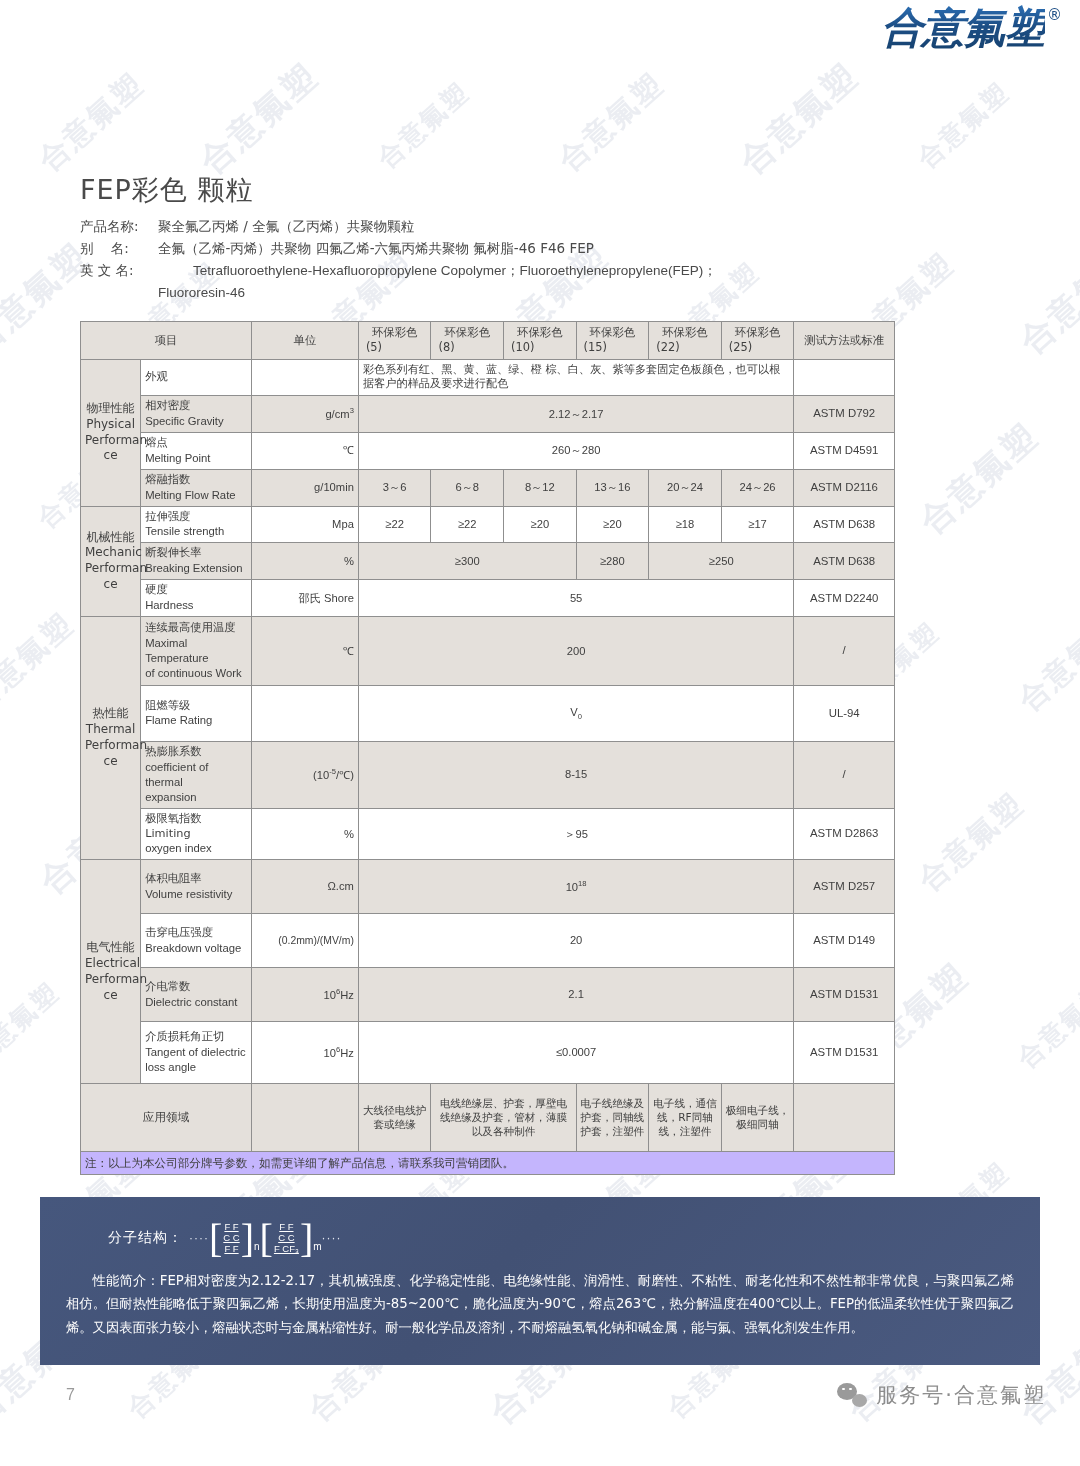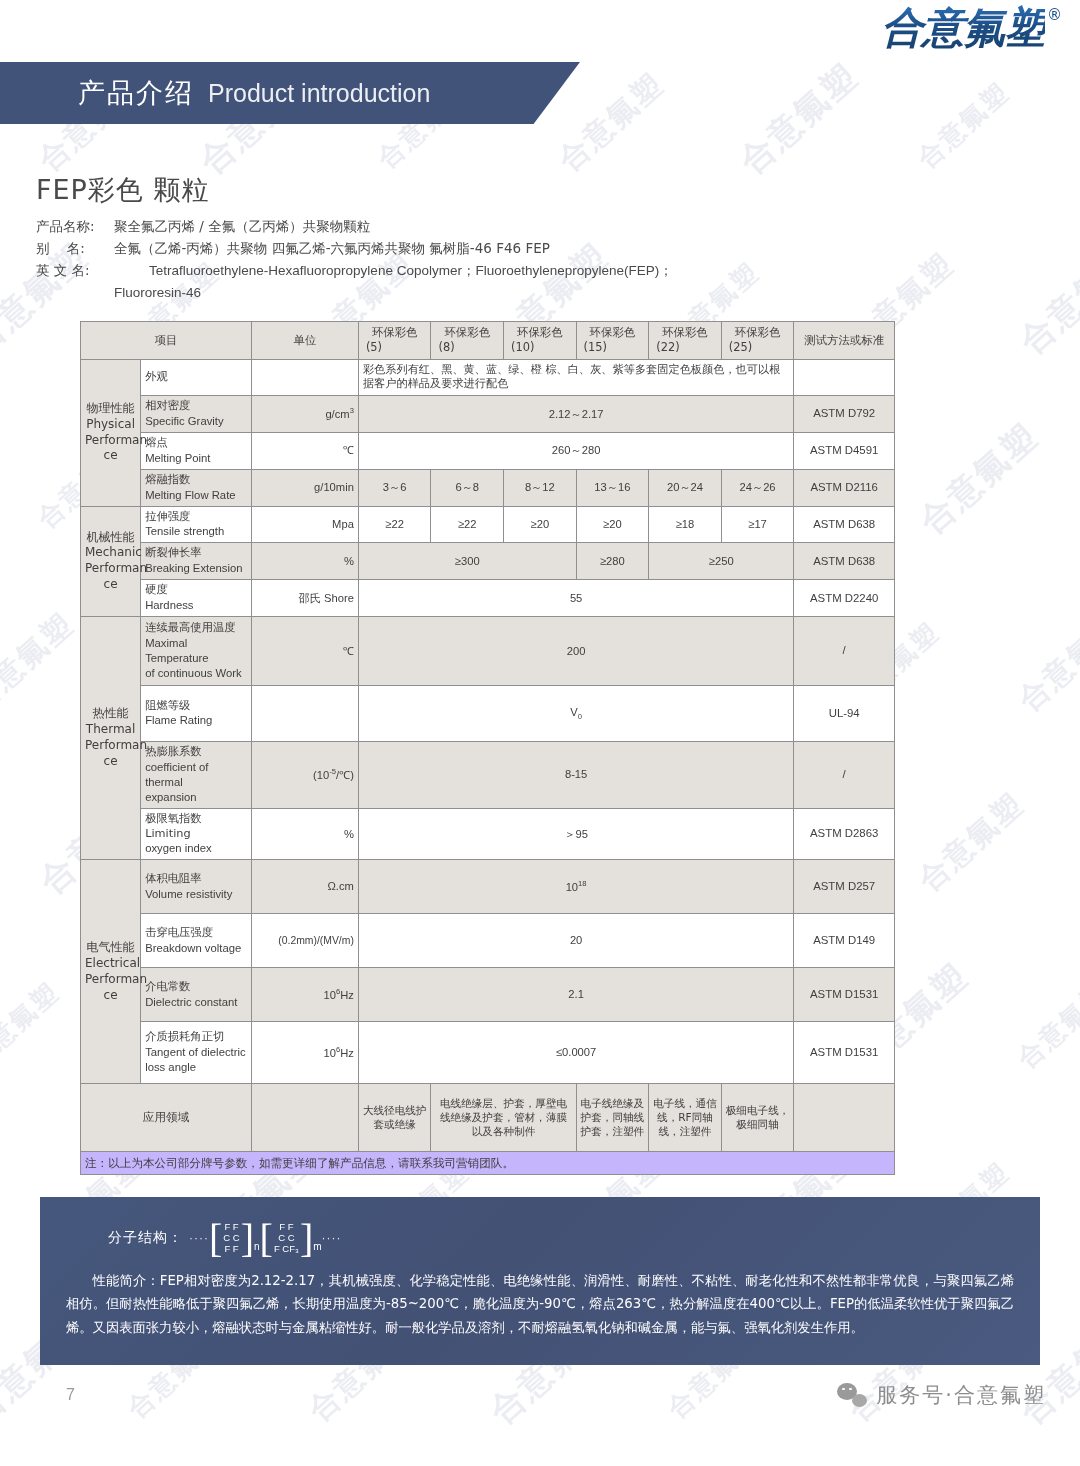--- a/index.html
+++ b/index.html
@@ -56,21 +56,21 @@
   .banner-cn {
     color:#ffffff; font-size:27px; font-weight:400;
     font-family:"DejaVu Sans",sans-serif; letter-spacing:2px;
   }
   .banner-en {
     color:#eceef3; font-size:25px; margin-left:14px;
     font-family:"Liberation Sans",sans-serif; font-weight:300;
   }
 
   
-  #intro { position:relative; z-index:2; padding:0 0 0 36px; margin-top:-8px; }
+  #intro { position:relative; z-index:2; padding:0 0 0 80px; margin-top:-8px; }
   .prod-title {
     font-size:27px; color:#4a4a4a; font-weight:400;
     font-family:"DejaVu Sans",sans-serif;
     letter-spacing:1px; margin-bottom:8px;
   }
   .meta-row { display:flex; font-size:13.5px; line-height:1.62; color:#4a4a4a; }
   .meta-label {
     width:78px; flex:0 0 78px;
     font-family:"DejaVu Sans",sans-serif;
     white-space:pre;
@@ -128,21 +128,21 @@
     padding:14px 26px 10px 26px;
   }
   .mol-row { display:flex; align-items:center; height:54px; }
   .mol-label {
     font-family:"DejaVu Sans",sans-serif; font-size:14px;
     letter-spacing:1px; margin-right:6px; margin-left:42px;
   }
   .mol-dash { font-family:"Liberation Sans",sans-serif; font-size:12px; color:#dfe4ee; letter-spacing:1px; }
   .unit-group { display:flex; align-items:flex-end; }
   .brk { font-size:40px; line-height:.78; font-family:"Liberation Serif",serif; font-weight:300; }
-  .unit-body { display:flex; }
+  .unit-body { display:flex;text-decoration:underline; }
   .chain { display:flex; flex-direction:column; align-items:center; font-family:"Liberation Sans",sans-serif; font-size:9.5px; line-height:1.18; padding:0 1px; }
   .chain .top, .chain .bot { letter-spacing:0; }
   .chain .mid { letter-spacing:0; }
   .sub-n { font-size:10px; font-family:"Liberation Sans",sans-serif; align-self:flex-end; padding-bottom:2px; }
   .desc {
     font-family:"DejaVu Sans",sans-serif;
     font-size:13.3px; line-height:1.78;
     text-align:justify; text-indent:2em;
     margin-top:4px; color:#fdfdfd;
   }
@@ -224,24 +224,20 @@
     <div class="wm" style="left: 660px; top: 1400px; font-size: 26px;">合意氟塑</div>
     <div class="wm" style="left: 840px; top: 1400px; font-size: 30px;">合意氟塑</div>
     <div class="wm" style="left: 1010px; top: 1400px; font-size: 34px;">合意氟塑</div>
   </div>
 
 <div id="header">
   <div class="logo-wrap">
     <span class="logo-text">合意氟塑</span>
     <span class="logo-reg">®</span>
   </div>
-  <div class="banner">
-    <span class="banner-cn">产品介绍</span>
-    <span class="banner-en">Product introduction</span>
-  </div>
 </div>
 
 <div id="intro">
   <div class="prod-title">FEP彩色 颗粒</div>
 
   <div class="meta-row">
     <span class="meta-label">产品名称:</span>
     <span class="meta-val">聚全氟乙丙烯 / 全氟（乙丙烯）共聚物颗粒</span>
   </div>
   <div class="meta-row">

